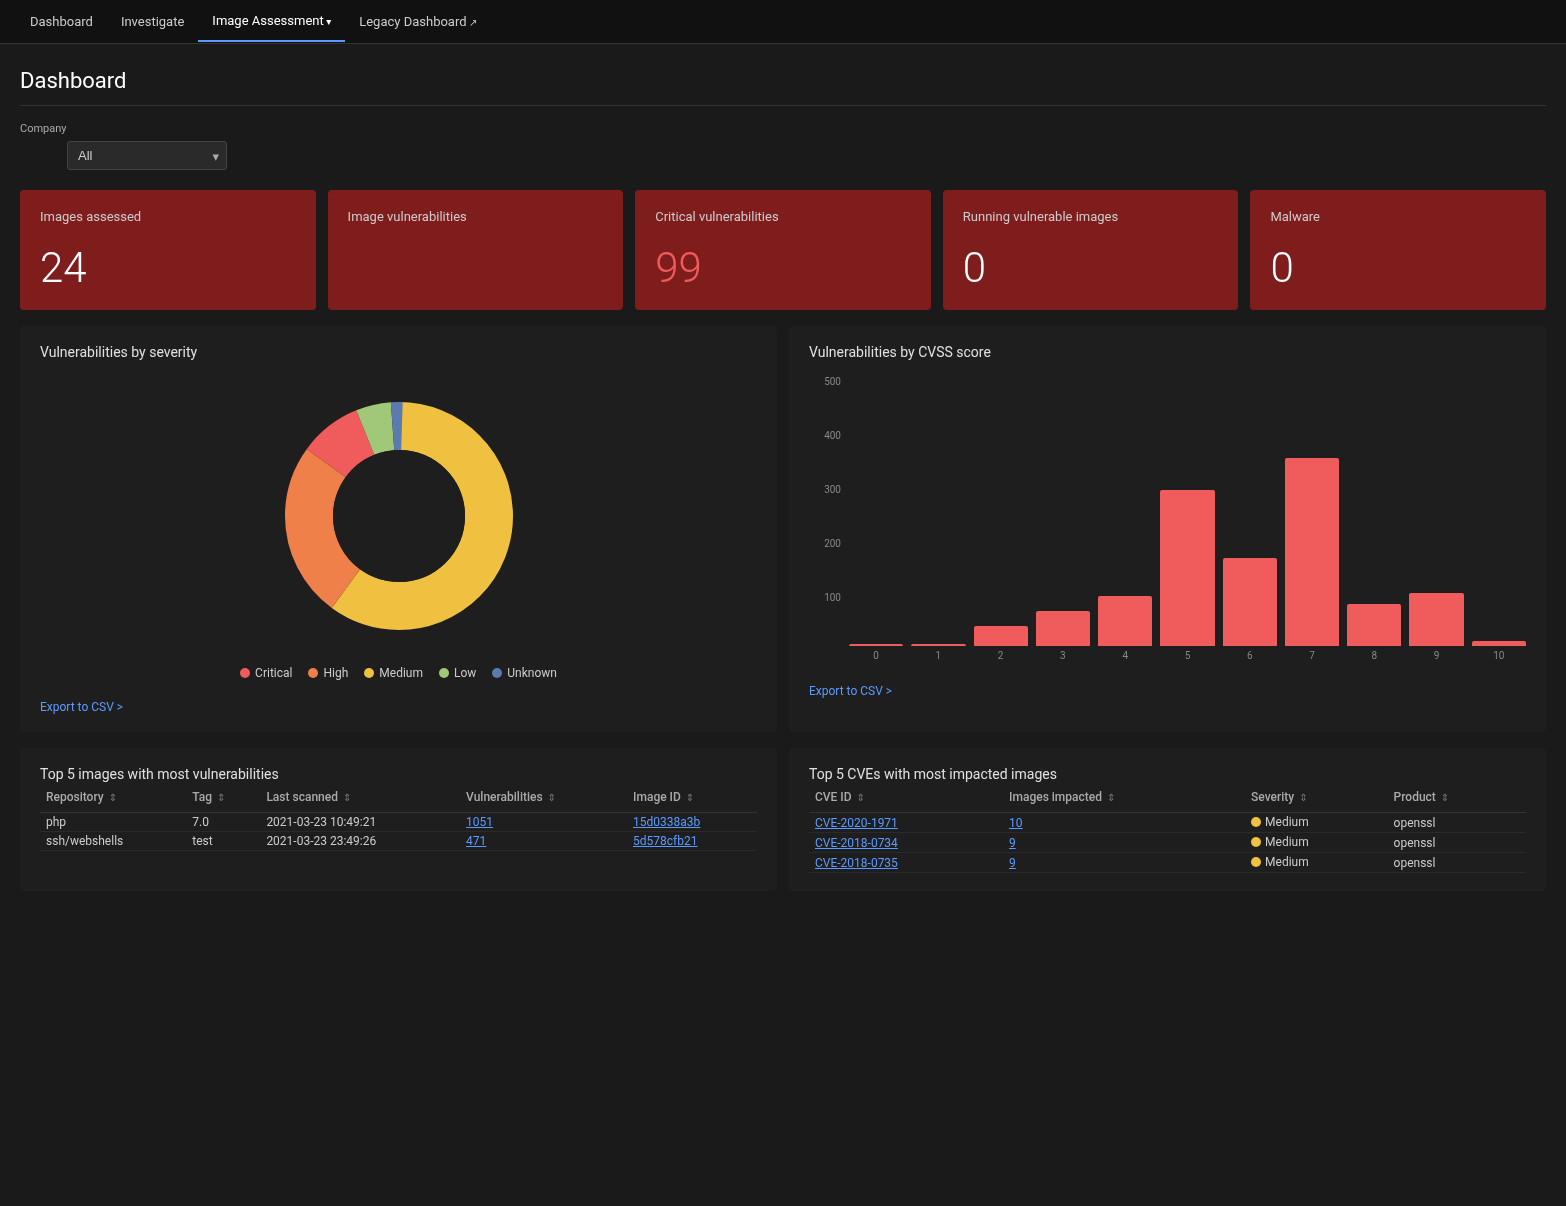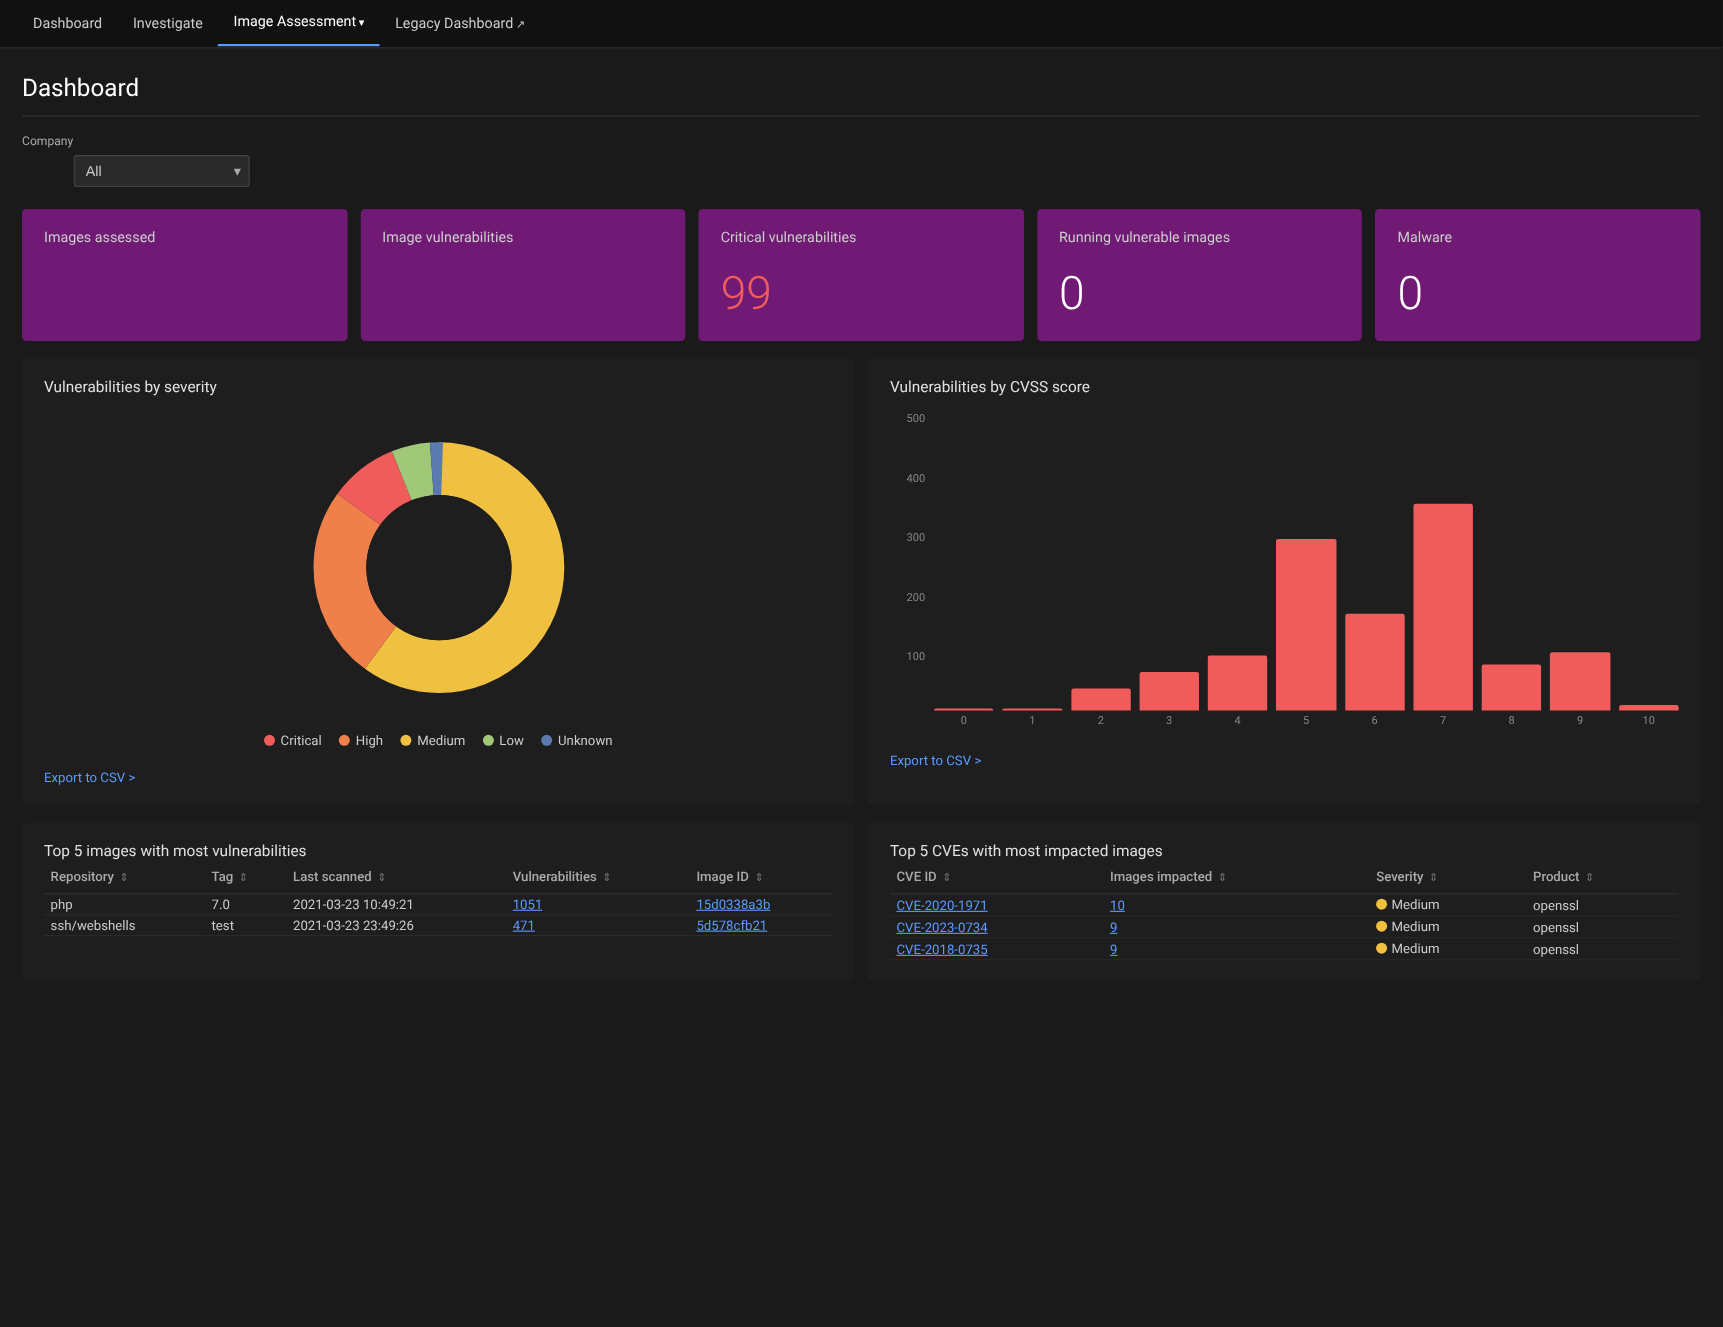--- a/index.html
+++ b/index.html
@@ -69,21 +69,21 @@
       color: #aaa;
       pointer-events: none;
     }
     
     .stat-cards {
       display: flex;
       gap: 12px;
       margin-bottom: 16px;
     }
     .stat-card {
-      background: #701a75;
+      background: #7f1d1d;
       border-radius: 4px;
       padding: 18px 20px;
       flex: 1;
       min-height: 120px;
       display: flex;
       flex-direction: column;
       justify-content: space-between;
     }
     .stat-label {
       font-size: 13px;
@@ -231,20 +231,21 @@
   <div class="select-wrap">
     <select class="company-select">
       <option>All</option>
     </select>
   </div>
 
   
   <div class="stat-cards">
     <div class="stat-card">
       <div class="stat-label">Images assessed</div>
+      <div class="stat-value">24</div>
     </div>
     <div class="stat-card">
       <div class="stat-label">Image vulnerabilities</div>
     </div>
     <div class="stat-card">
       <div class="stat-label">Critical vulnerabilities</div>
       <div class="stat-value red">99</div>
     </div>
     <div class="stat-card">
       <div class="stat-label">Running vulnerable images</div>
@@ -421,21 +422,21 @@
             <td><a class="link">10</a></td>
             <td>
               <span class="severity-badge">
                 <span class="severity-dot" style="background:#f0c040;"></span>
                 <span>Medium</span>
               </span>
             </td>
             <td>openssl</td>
           </tr>
           <tr>
-            <td><a class="link">CVE-2023-0734</a></td>
+            <td><a class="link">CVE-2018-0734</a></td>
             <td><a class="link">9</a></td>
             <td>
               <span class="severity-badge">
                 <span class="severity-dot" style="background:#f0c040;"></span>
                 <span>Medium</span>
               </span>
             </td>
             <td>openssl</td>
           </tr>
           <tr>

